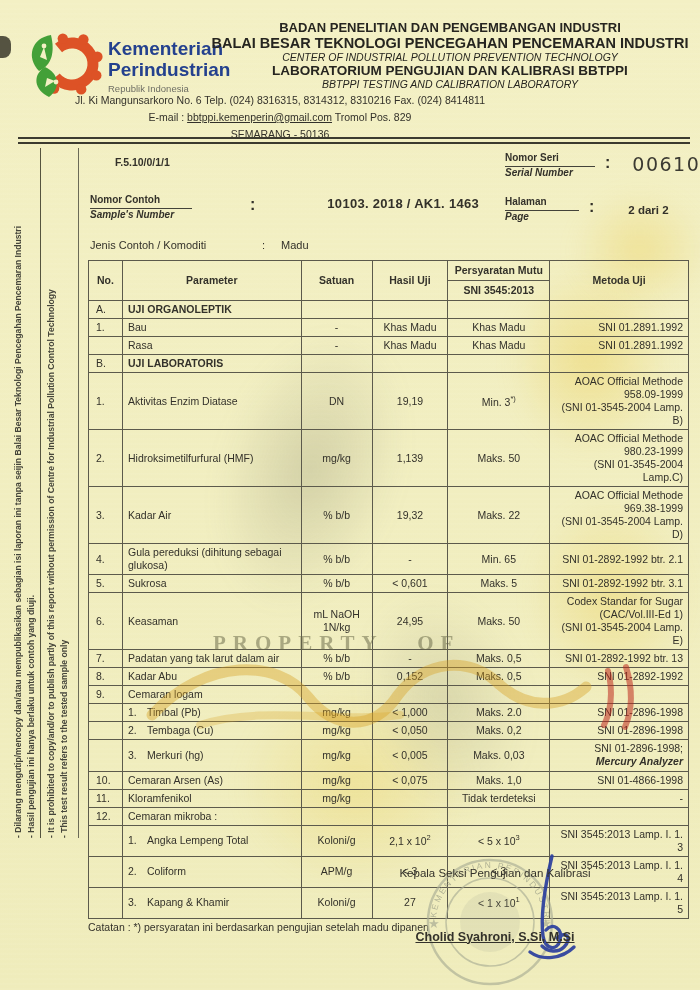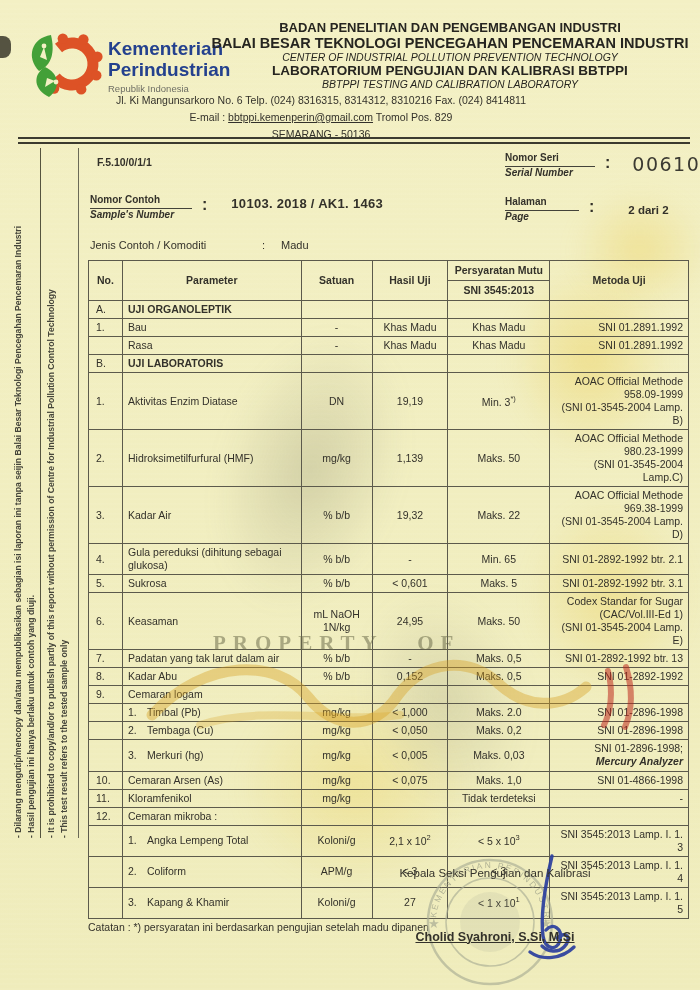--- a/index.html
+++ b/index.html
@@ -30,34 +30,34 @@
   .logo{position:absolute;left:24px;top:26px;z-index:2;}
   .ministry{position:absolute;left:108px;top:38px;line-height:1.12;z-index:2;}
   .ministry .m{font-size:19px;font-weight:bold;color:#24418e;}
   .ministry .m3{font-size:9.5px;color:#6e6e64;margin-top:3px;}
   .head-center{position:absolute;left:205px;top:20px;width:490px;text-align:center;color:#262520;z-index:2;}
   .h1{font-size:13px;font-weight:bold;}
   .h2{font-size:14.5px;font-weight:bold;}
   .h3{font-size:10.5px;font-style:italic;}
   .h4{font-size:13.5px;font-weight:bold;}
   .h5{font-size:10.5px;font-style:italic;}
-  .head-addr{position:absolute;left:0;top:92px;width:560px;text-align:center;font-size:10.5px;line-height:1.6;z-index:2;padding-left:41px;}
+  .head-addr{position:absolute;left:0;top:92px;width:560px;text-align:center;font-size:10.5px;line-height:1.6;z-index:2;}
   .email-u{text-decoration:underline;}
   .rule{position:absolute;left:18px;right:10px;top:137px;height:3px;border-top:2px solid #3c3b30;border-bottom:2px solid #3c3b30;z-index:2;}
   
   .info-item{position:absolute;display:flex;align-items:flex-start;z-index:2;}
-  .form-code{left:90px;top:156px;font-size:10.5px;font-weight:bold;padding-left:7px;}
+  .form-code{left:108px;top:156px;font-size:10.5px;font-weight:bold;padding-left:7px;}
   .lblblock{font-size:10px;font-weight:bold;line-height:1.25;}
   .lbl-top{border-bottom:1px solid #44433a;padding-bottom:1px;}
   .lbl-sub{font-style:italic;}
   .colon{margin:2px 8px 0 10px;font-weight:bold;}
   .serial{left:505px;top:152px;}
   .serial .lblblock{width:90px;}
   .serial-val{font-family:"DejaVu Sans",sans-serif;font-size:19px;letter-spacing:1.5px;color:#3b3a32;margin-left:14px;margin-top:1px;}
-  .sample{left:90px;top:194px;}
+  .sample{left:90px;top:194px;gap:48px;}
   .sample .lblblock{width:102px;}
   .sample-val{font-size:13px;font-weight:bold;letter-spacing:.3px;margin-left:16px;margin-top:2px;}
   .pageinfo{left:505px;top:196px;}
   .pageinfo .lblblock{width:74px;}
   .page-val{font-size:11.5px;font-weight:bold;margin-left:26px;margin-top:8px;}
   .commodity{left:90px;top:239px;font-size:11px;}
   .commodity .clabel{width:172px;}
   .commodity .cval{margin-left:16px;}
   
   .table-wrap{position:absolute;left:88px;top:260px;width:601px;z-index:2;}

